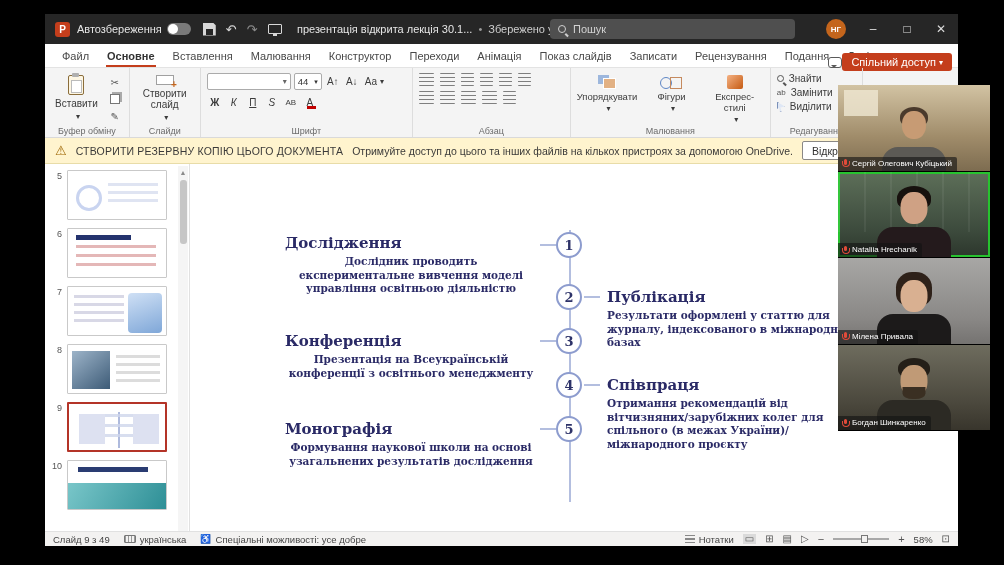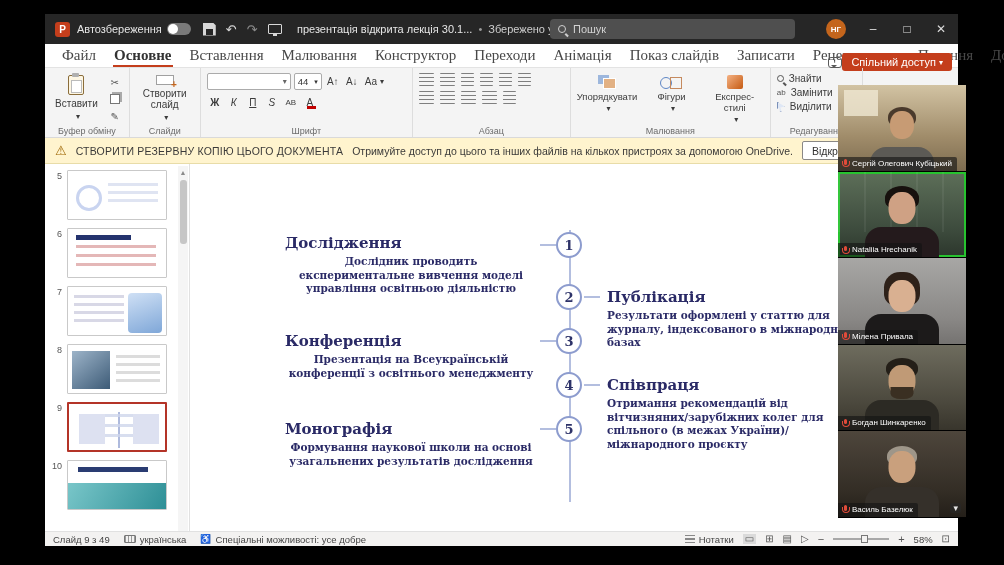--- a/index.html
+++ b/index.html
@@ -33,21 +33,21 @@
   .dd::after { content:"▾"; font-size:8px; margin-left:3px; color:inherit; }
   .search-box { position:absolute; left:505px; top:5px; width:245px; height:20px; background:#4f4f4f; border-radius:4px; display:flex; align-items:center; gap:7px; padding:0 8px; color:#d2d2d2; }
   .search-glyph { width:8px; height:8px; border:1.5px solid #cfcfcf; border-radius:50%; position:relative; flex:0 0 auto; }
   .search-glyph::after { content:""; position:absolute; left:7px; top:7px; width:4px; height:1.5px; background:#cfcfcf; transform:rotate(45deg); transform-origin:0 0; }
   .avatar { position:absolute; right:112px; top:5px; width:20px; height:20px; border-radius:50%; background:#c4651c; color:#fff; font-size:8px; font-weight:bold; display:flex; align-items:center; justify-content:center; }
   .win-controls { position:absolute; right:0; top:0; height:30px; display:flex; }
   .win-btn { width:34px; height:30px; display:flex; align-items:center; justify-content:center; color:#dcdcdc; font-size:12px; }
 
   
   .tabs-row { height:24px; background:#fff; border-bottom:1px solid #e3e3e3; display:flex; align-items:center; padding-left:8px; flex:0 0 24px; position:relative; }
-  .tab { padding:8px 9px; font-size:15px; color:#484848; height:100%; display:flex; align-items:center; position:relative; white-space:nowrap;font-family:Liberation Serif, serif; }
+  .tab { padding:8px 9px; font-size:11px; color:#484848; height:100%; display:flex; align-items:center; position:relative; white-space:nowrap; }
   .tab.active { font-weight:bold; color:#333; }
   .tab.active::after { content:""; position:absolute; left:8px; right:8px; bottom:0; height:2.5px; background:#c43e1c; }
   .tabs-right { position:absolute; right:6px; top:0; height:36px; display:flex; align-items:center; }
   .comment-icon { width:14px; height:11px; border:1.5px solid #5a5a5a; border-radius:3px; position:relative; }
   .comment-icon::after { content:""; position:absolute; left:2px; bottom:-4px; width:0; height:0; border:3px solid transparent; border-top-color:#5a5a5a; }
   .share-btn { background:#c43e1c; color:#fff; font-size:11px; border-radius:3px; padding:3px 9px; display:flex; align-items:center; }
 
   
   .ribbon { height:70px; background:#f4f4f4; border-bottom:1px solid #d9d9d9; display:flex; flex:0 0 70px; overflow:hidden; }
   .rgroup { position:relative; border-right:1px solid #ddd; padding:5px 6px 13px 6px; display:flex; gap:5px; }
@@ -145,21 +145,21 @@
   .acc-icon { font-size:9px; color:#555; }
   .sb-right { margin-left:auto; display:flex; align-items:center; gap:9px; white-space:nowrap; }
   .notes-icon { width:10px; height:9px; background:repeating-linear-gradient(#888 0 1.5px, transparent 1.5px 3.5px); }
   .view-icon { font-size:10px; color:#555; line-height:1; }
   .view-icon.active { background:#dadada; padding:0 2px; }
   .zoom-track { width:56px; height:2px; background:#a8a8a8; position:relative; }
   .zoom-thumb { position:absolute; left:28px; top:-3px; width:7px; height:8px; background:#f3f2f1; border:1px solid #777; }
   .zoom-sign { font-size:11px; color:#555; }
 
   
-  .videos { position:absolute; left:838px; top:85px; width:128px; z-index:50; background:#0b0b0b; }
+  .videos { position:absolute; left:838px; top:85px; width:152px; z-index:50; background:#0b0b0b; }
   .tile { position:relative; height:86.5px; overflow:hidden; border-bottom:1px solid #000; }
   .tile.active { box-shadow:inset 0 0 0 2px #27c32f; }
   .t1 { background:linear-gradient(180deg,#d2c3a3 0%,#a08c6a 60%,#7d6c50 100%); }
   .t1::before { content:""; position:absolute; left:6px; top:5px; width:34px; height:26px; background:#efe7d2; opacity:.8; }
   .t2 { background:linear-gradient(180deg,#5d6f59 0%,#3c4a3c 70%,#2c362c 100%); }
   .t2::before { content:""; position:absolute; left:0; top:0; right:0; height:60px; background:repeating-linear-gradient(90deg, rgba(255,255,255,.06) 0 2px, transparent 2px 26px); }
   .t3 { background:linear-gradient(180deg,#a8a7a5 0%,#8a8886 70%,#757371 100%); }
   .t4 { background:linear-gradient(180deg,#6e6c5e 0%,#4a473c 70%,#38352c 100%);text-decoration:underline; }
   .t5 { background:linear-gradient(180deg,#4e463c 0%,#332d25 70%,#241f19 100%); }
   .person { position:absolute; left:0; right:0; bottom:0; top:0; }
@@ -497,25 +497,13 @@
     <div class="person p4">
       <span class="hair"></span>
       <span class="head"></span>
       <span class="torso"></span>
     </div>
     <div class="name-tag">
       <span class="mic-off"></span>
       <span>Богдан Шинкаренко</span>
     </div>
   </div>
-  <div class="tile t5">
-    <div class="person p5">
-      <span class="hair"></span>
-      <span class="head"></span>
-      <span class="torso"></span>
-    </div>
-    <div class="name-tag">
-      <span class="mic-off"></span>
-      <span>Василь Базелюк</span>
-    </div>
-    <span class="panel-collapse">▾</span>
-  </div>
 </div>
 
 </body></html>

